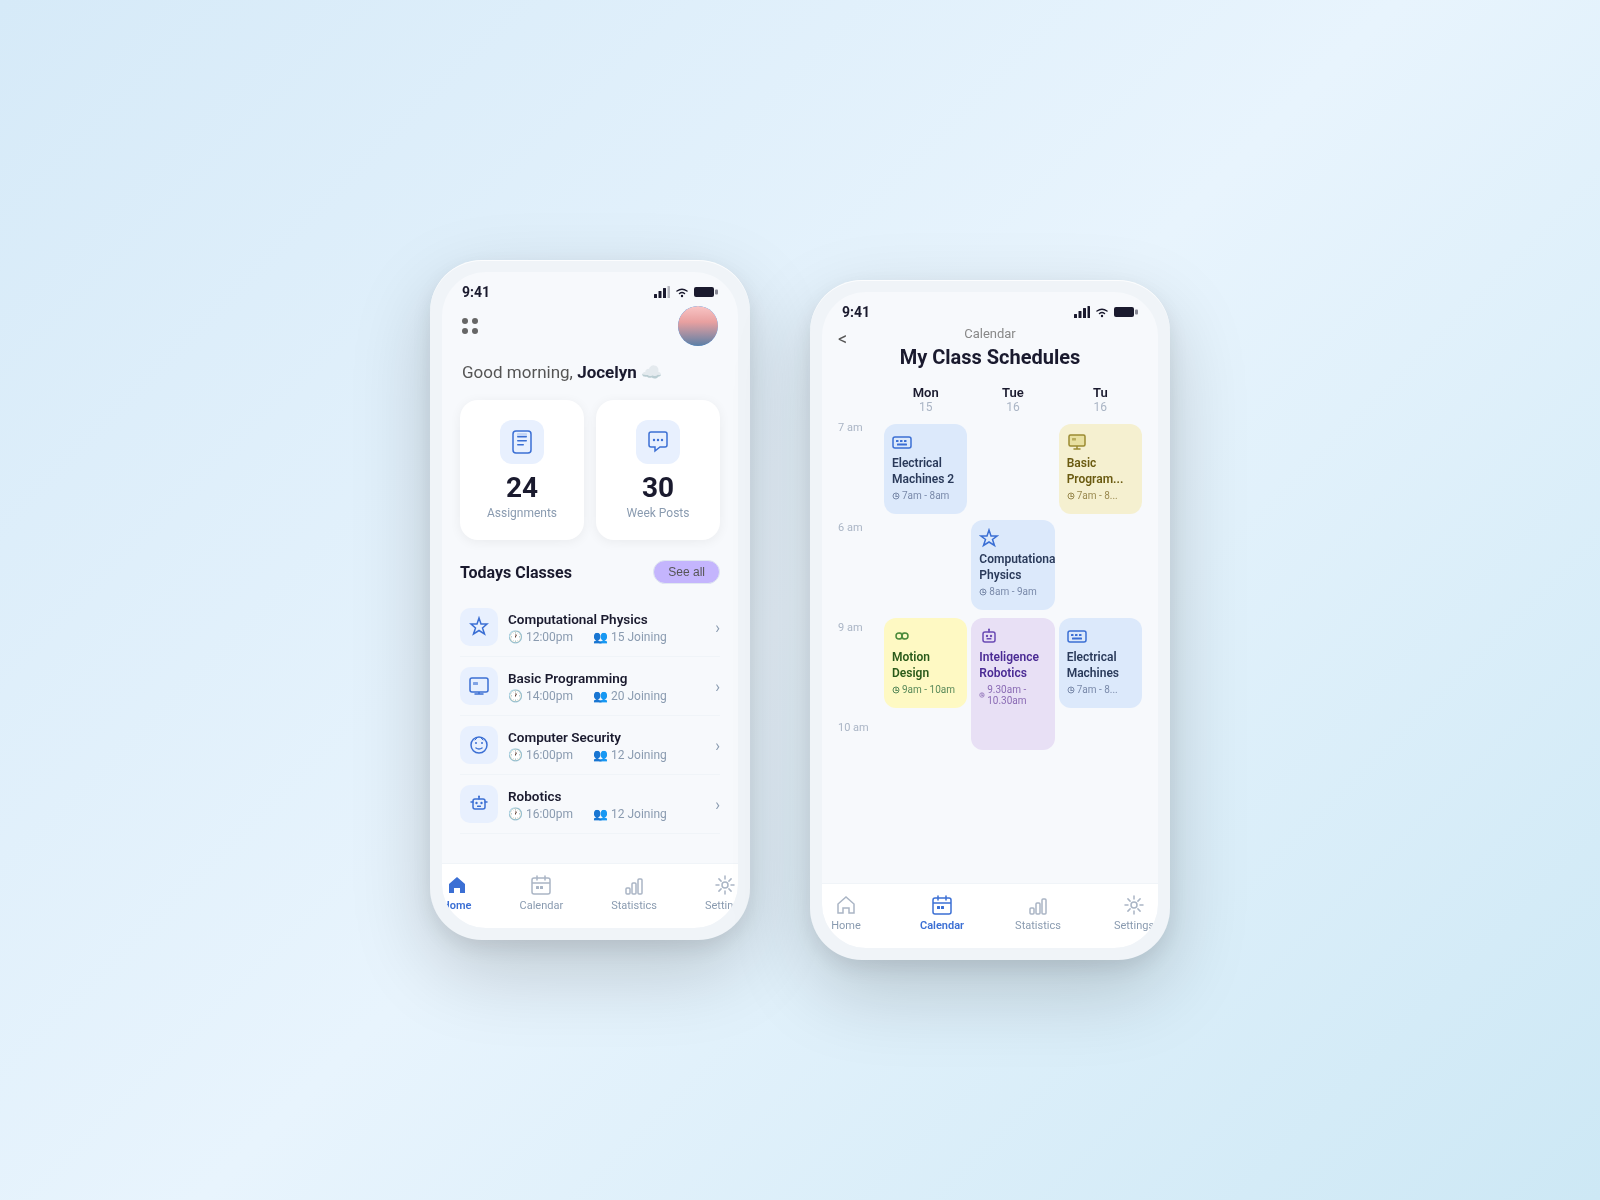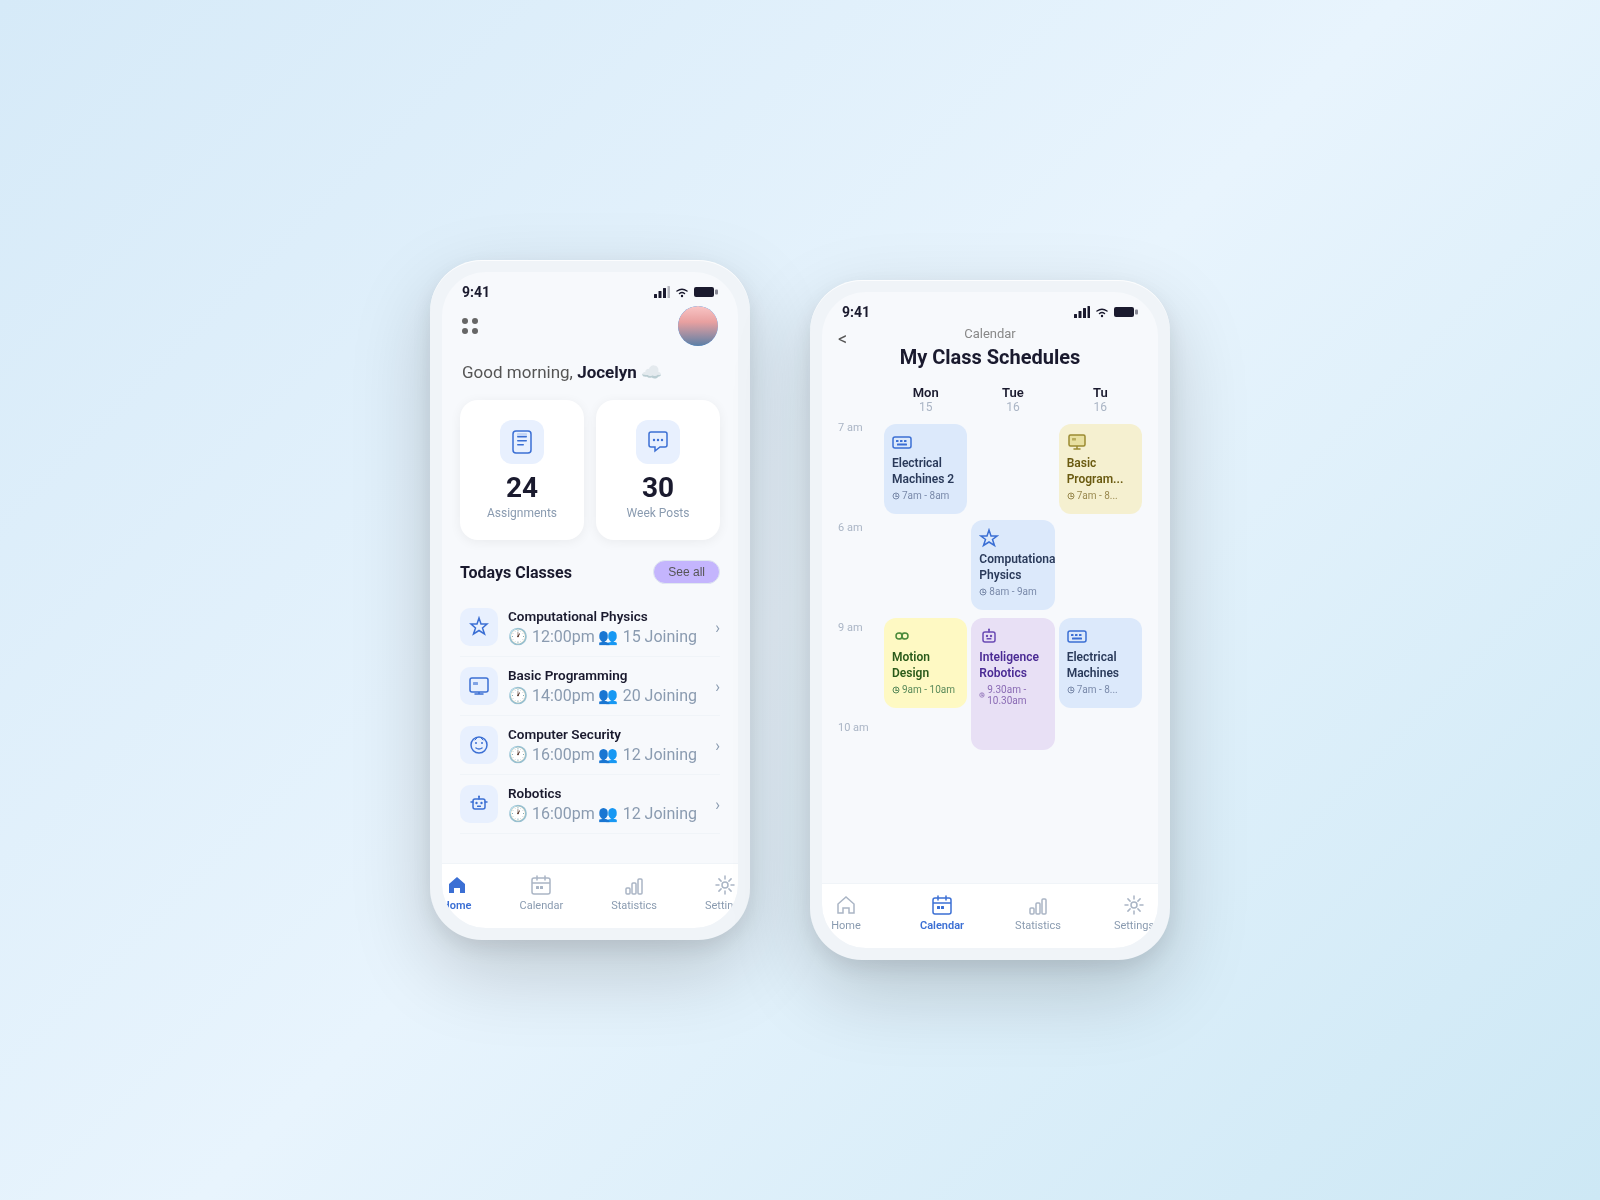--- a/index.html
+++ b/index.html
@@ -156,24 +156,24 @@
       flex-shrink: 0;
     }
     .class-info { flex: 1; }
     .class-name {
       font-size: 13.5px;
       font-weight: 600;
       color: #1a1a2e;
       margin-bottom: 3px;
     }
     .class-meta {
-      font-size: 16px;
+      font-size: 12px;
       color: #8a9bb0;
       display: flex;
-      gap: 4px;
+      gap: 20px;
       align-items: flex-end;
     }
     .arrow-icon { color: #8a9bb0; font-size: 16px; }
 
     
     .bottom-nav {
       position: absolute;
       bottom: 0; left: 0; right: 0;
       background: white;
       border-top: 1px solid #f0f4f8;

